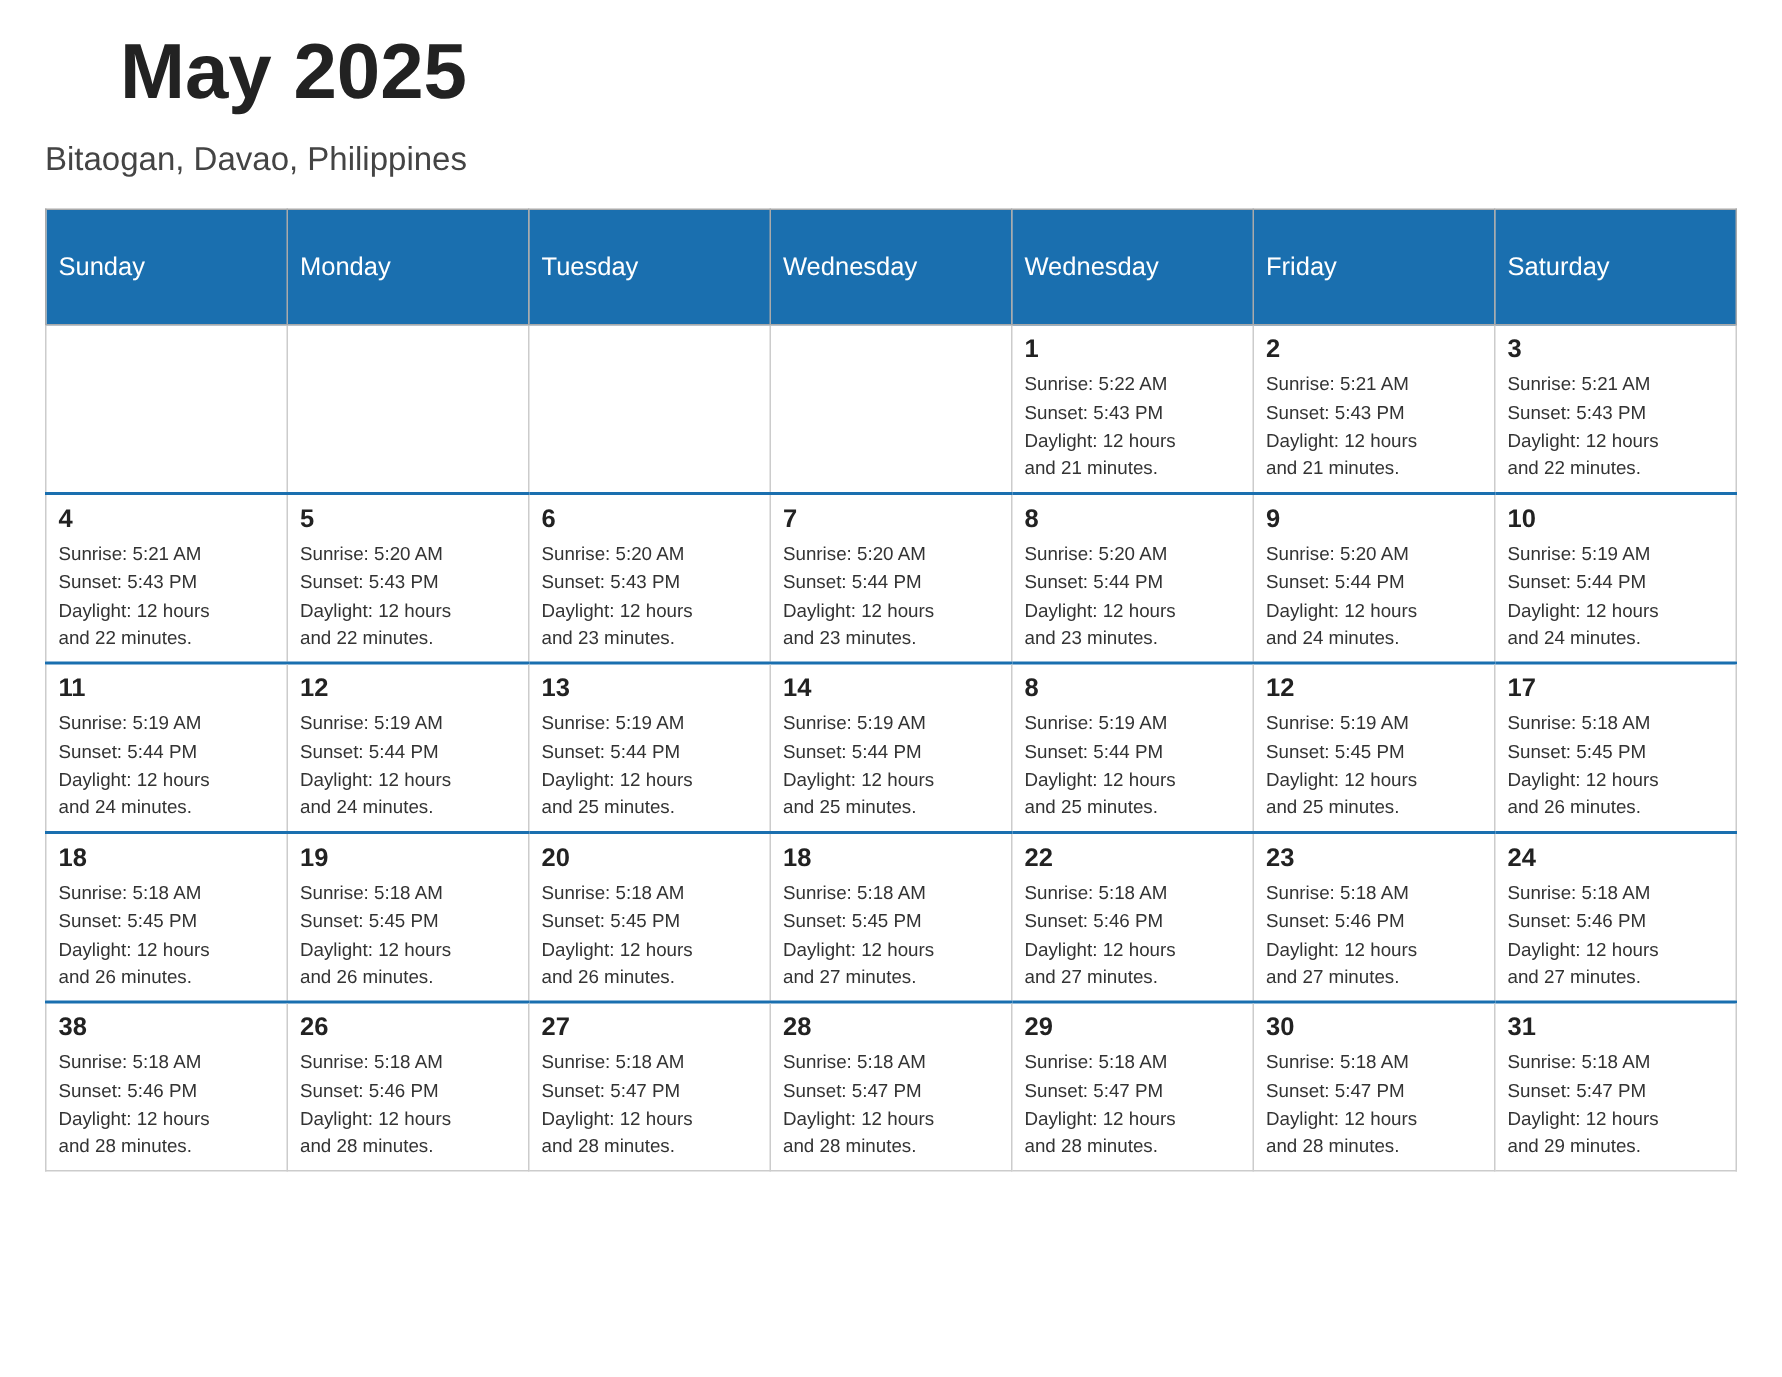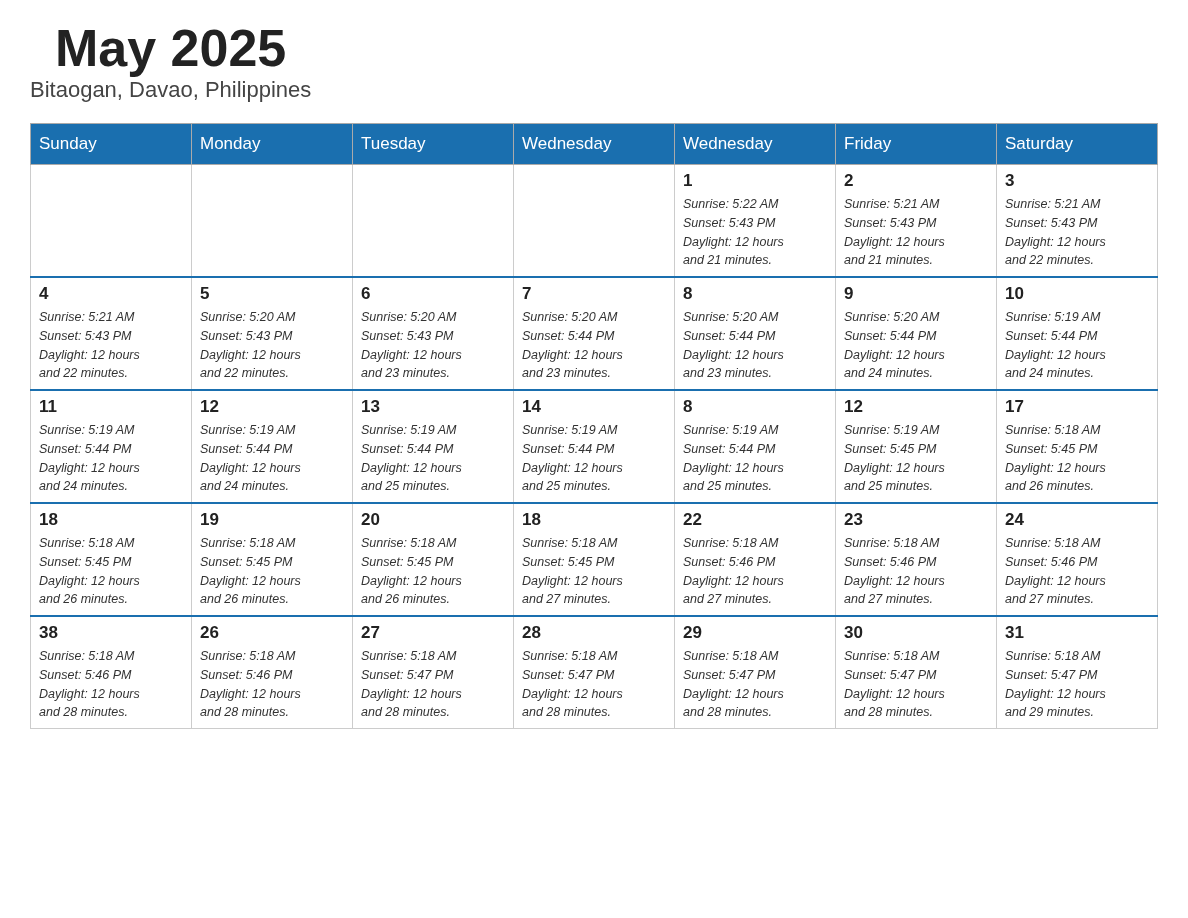--- a/index.html
+++ b/index.html
@@ -41,44 +41,44 @@
       margin-left: 4px;
       margin-top: 4px;
     }
     .logo-blue {
       font-size: 28px;
       font-weight: bold;
       color: #1a6faf;
       margin-left: 4px;
     }
     .title-section {
-      text-align: center;
+      text-align: right;
     }
     .month-year {
       font-size: 52px;
       font-weight: bold;
       color: #222;
       line-height: 1.1;
     }
     .location {
       font-size: 22px;
       color: #444;
-      margin-top: 0;
+      margin-top: 16px;
     }
     .calendar {
       width: 100%;
       border-collapse: collapse;
       border: 1px solid #aaa;
     }
     .calendar th {
       background-color: #1a6faf;
       color: #fff;
       font-size: 17px;
       font-weight: normal;
-      padding: 10px 8px;
+      padding: 28px 8px;
       text-align: left;
       border: 1px solid #aaa;
     }
     .calendar td {
       vertical-align: top;
       width: calc(100% / 7);
       border: 1px solid #ccc;
       padding: 6px 8px;
       height: 110px;
     }
@@ -86,21 +86,20 @@
       font-size: 17px;
       font-weight: bold;
       color: #222;
       margin-bottom: 4px;
       display: block;
     }
     .day-info {
       font-size: 12.5px;
       color: #333;
       line-height: 1.5;
-      font-style: italic;
     }
     .empty-cell {
       background: #fff;
     }
     .row-divider td {
       border-top: 2px solid #1a6faf;
     }
   </style>
 </head>
 <body>

